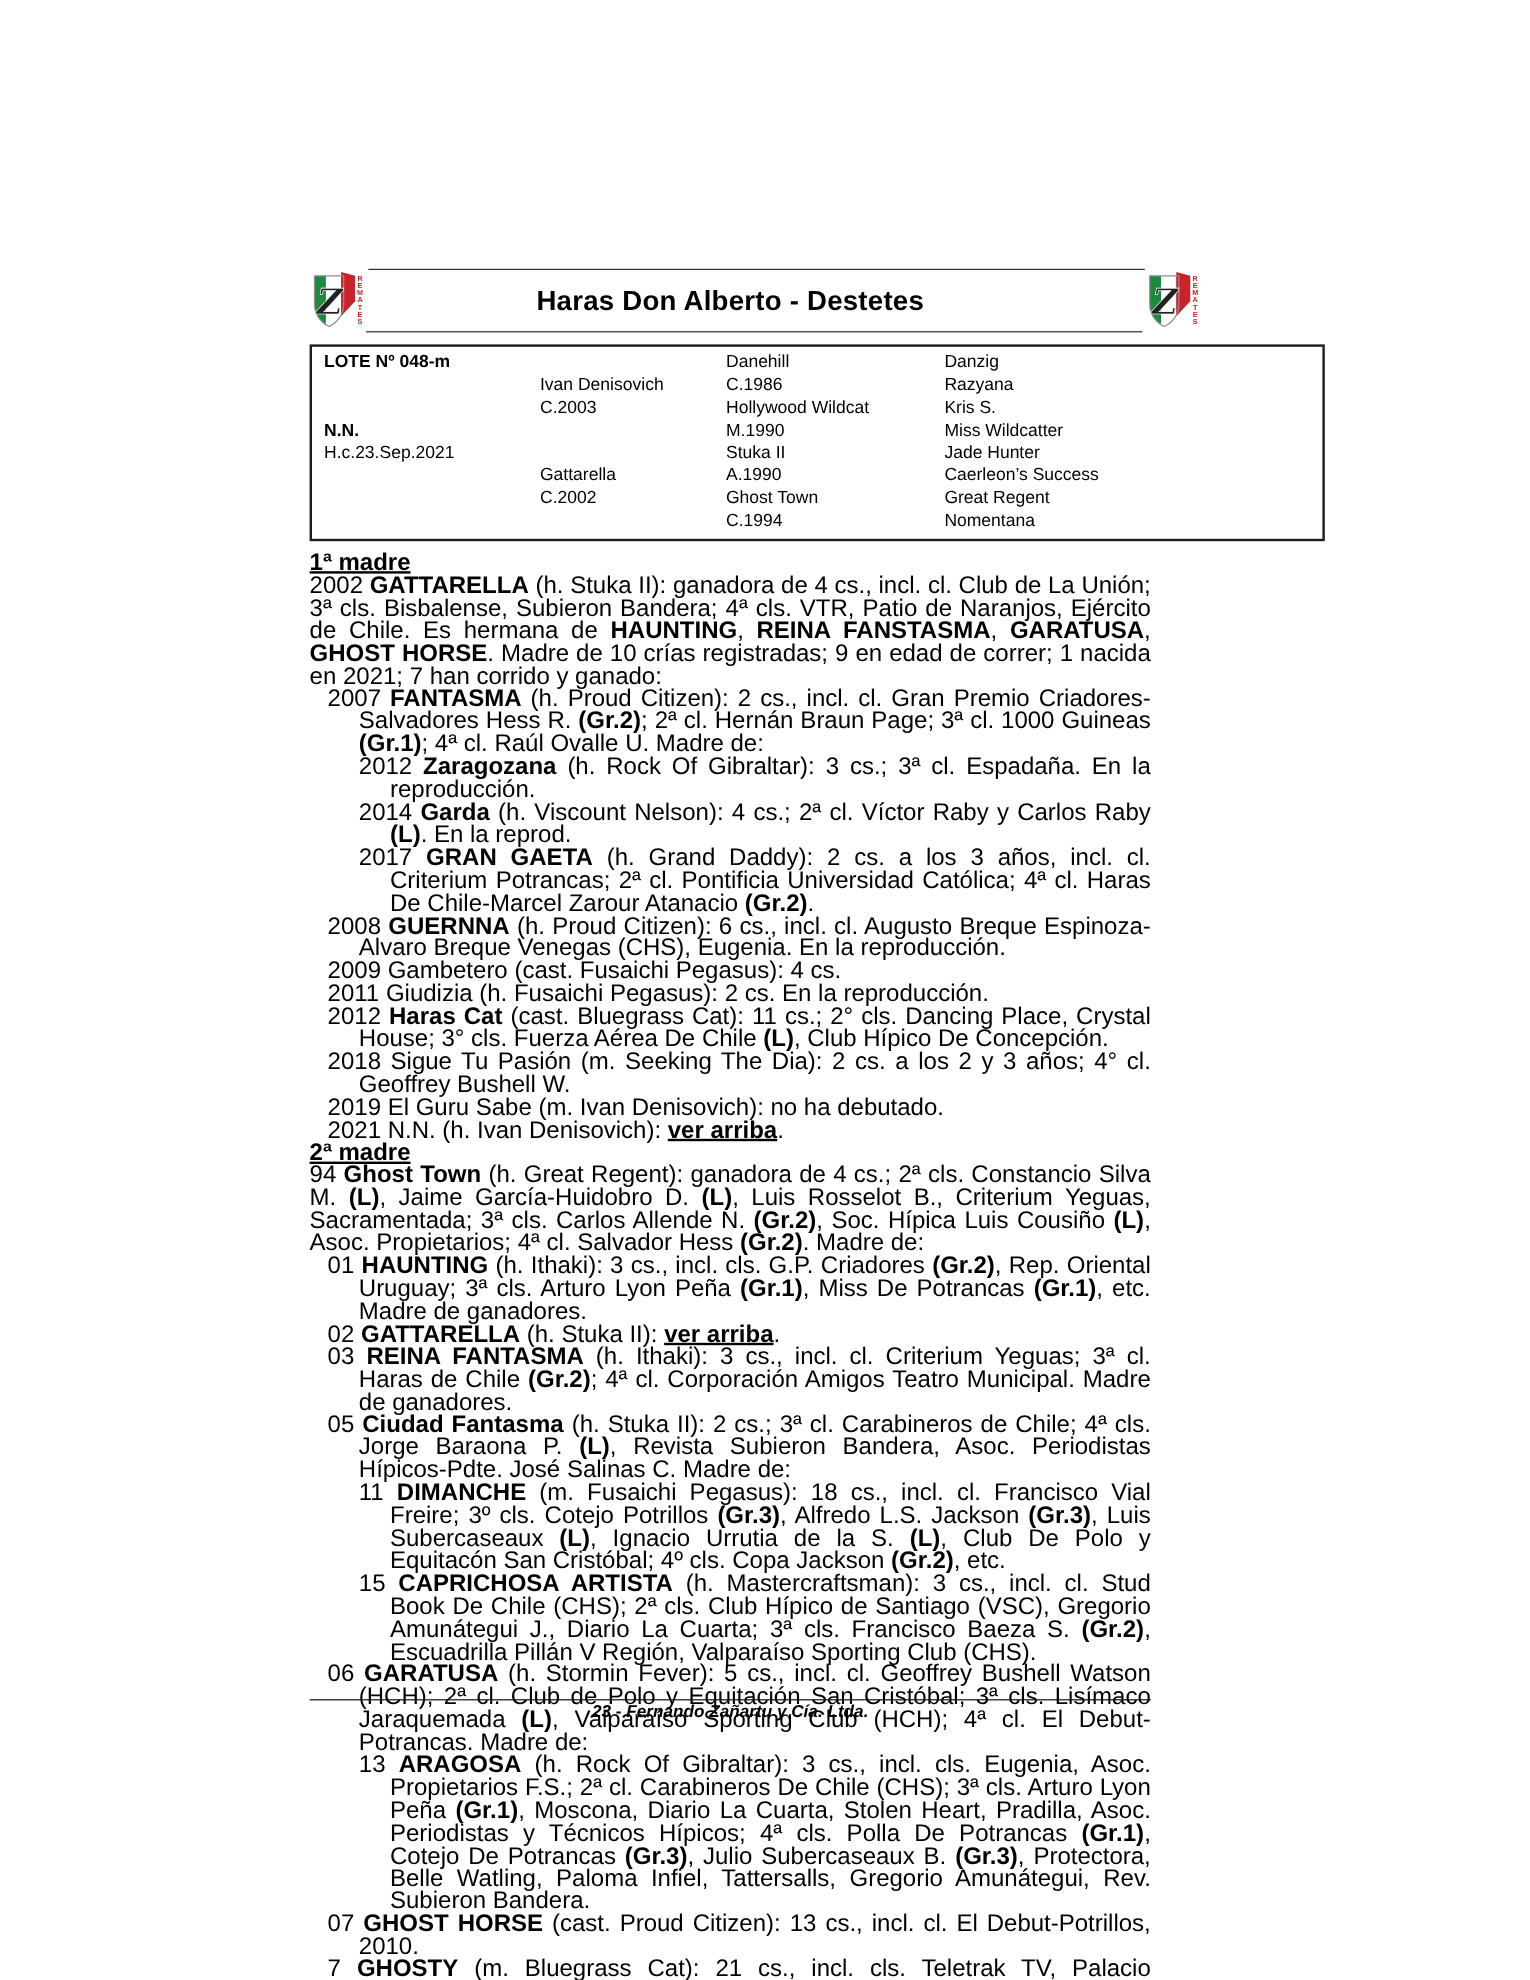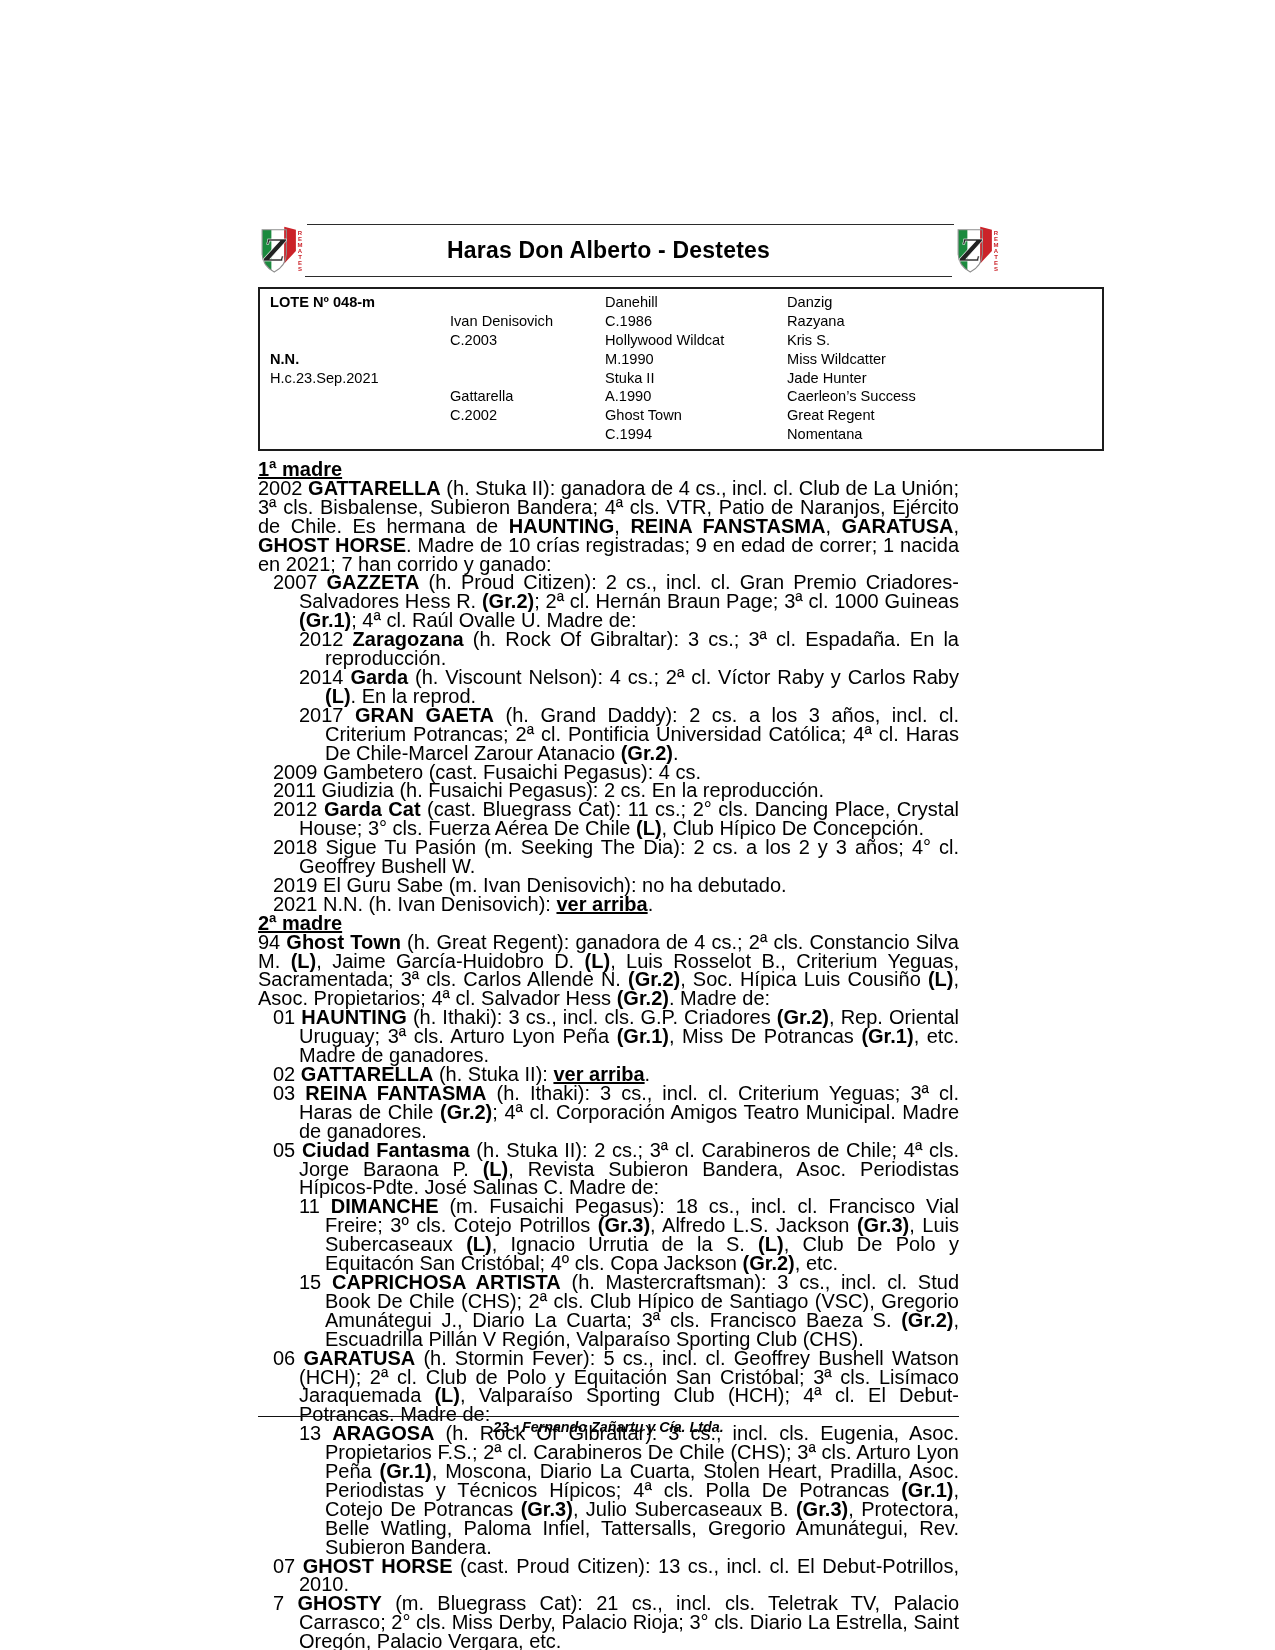--- a/index.html
+++ b/index.html
@@ -119,27 +119,28 @@
       <div class="c c4 r4">Miss Wildcatter</div>
       <div class="c c4 r5">Jade Hunter</div>
       <div class="c c4 r6">Caerleon’s Success</div>
       <div class="c c4 r7">Great Regent</div>
       <div class="c c4 r8">Nomentana</div>
     </div>
 
     <div class="textflow" id="textflow">
         <div class="blk heading">1ª madre</div>
         <div class="blk"><span>2002 </span><span class="b">GATTARELLA</span><span> (h. Stuka II): ganadora de 4 cs., incl. cl. Club de La Unión; 3ª cls. Bisbalense, Subieron Bandera; 4ª cls. VTR, Patio de Naranjos, Ejército de Chile. Es hermana de </span><span class="b">HAUNTING</span><span>, </span><span class="b">REINA FANSTASMA</span><span>, </span><span class="b">GARATUSA</span><span>, </span><span class="b">GHOST HORSE</span><span>. Madre de 10 crías registradas; 9 en edad de correr; 1 nacida en 2021; 7 han corrido y ganado:</span></div>
-        <div class="blk i1"><span>2007 </span><span class="b">GAZZETA</span><span> (h. Proud Citizen): 2 cs., incl. cl. Gran Premio Criadores-Salvadores Hess R. </span><span class="b">(Gr.2)</span><span>; 2ª cl. Hernán Braun Page; 3ª cl. 1000 Guineas </span><span class="b">(Gr.1)</span><span>; 4ª cl. Raúl Ovalle U. Madre de:</span></div>
+        <div class="blk i1"><span>2007 </span><span class="b">FANTASMA</span><span> (h. Proud Citizen): 2 cs., incl. cl. Gran Premio Criadores-Salvadores Hess R. </span><span class="b">(Gr.2)</span><span>; 2ª cl. Hernán Braun Page; 3ª cl. 1000 Guineas </span><span class="b">(Gr.1)</span><span>; 4ª cl. Raúl Ovalle U. Madre de:</span></div>
         <div class="blk i2"><span>2012 </span><span class="b">Zaragozana</span><span> (h. Rock Of Gibraltar): 3 cs.; 3ª cl. Espadaña. En la reproducción.</span></div>
         <div class="blk i2"><span>2014 </span><span class="b">Garda</span><span> (h. Viscount Nelson): 4 cs.; 2ª cl. Víctor Raby y Carlos Raby </span><span class="b">(L)</span><span>. En la reprod.</span></div>
         <div class="blk i2"><span>2017 </span><span class="b">GRAN GAETA</span><span> (h. Grand Daddy): 2 cs. a los 3 años, incl. cl. Criterium Potrancas; 2ª cl. Pontificia Universidad Católica; 4ª cl. Haras De Chile-Marcel Zarour Atanacio </span><span class="b">(Gr.2)</span><span>.</span></div>
+        <div class="blk i1"><span>2008 </span><span class="b">GUERNNA</span><span> (h. Proud Citizen): 6 cs., incl. cl. Augusto Breque Espinoza-Alvaro Breque Venegas (CHS), Eugenia. En la reproducción.</span></div>
         <div class="blk i1"><span>2009 Gambetero (cast. Fusaichi Pegasus): 4 cs.</span></div>
         <div class="blk i1"><span>2011 Giudizia (h. Fusaichi Pegasus): 2 cs. En la reproducción.</span></div>
-        <div class="blk i1"><span>2012 </span><span class="b">Garda Cat</span><span> (cast. Bluegrass Cat): 11 cs.; 2° cls. Dancing Place, Crystal House; 3° cls. Fuerza Aérea De Chile </span><span class="b">(L)</span><span>, Club Hípico De Concepción.</span></div>
+        <div class="blk i1"><span>2012 </span><span class="b">Haras Cat</span><span> (cast. Bluegrass Cat): 11 cs.; 2° cls. Dancing Place, Crystal House; 3° cls. Fuerza Aérea De Chile </span><span class="b">(L)</span><span>, Club Hípico De Concepción.</span></div>
         <div class="blk i1"><span>2018 Sigue Tu Pasión (m. Seeking The Dia): 2 cs. a los 2 y 3 años; 4° cl. Geoffrey Bushell W.</span></div>
         <div class="blk i1"><span>2019 El Guru Sabe (m. Ivan Denisovich): no ha debutado.</span></div>
         <div class="blk i1"><span>2021 N.N. (h. Ivan Denisovich): </span><span class="b u">ver arriba</span><span>.</span></div>
         <div class="blk heading">2ª madre</div>
         <div class="blk"><span>94 </span><span class="b">Ghost Town</span><span> (h. Great Regent): ganadora de 4 cs.; 2ª cls. Constancio Silva M. </span><span class="b">(L)</span><span>, Jaime García-Huidobro D. </span><span class="b">(L)</span><span>, Luis Rosselot B., Criterium Yeguas, Sacramentada; 3ª cls. Carlos Allende N. </span><span class="b">(Gr.2)</span><span>, Soc. Hípica Luis Cousiño </span><span class="b">(L)</span><span>, Asoc. Propietarios; 4ª cl. Salvador Hess </span><span class="b">(Gr.2)</span><span>. Madre de:</span></div>
         <div class="blk i1"><span>01 </span><span class="b">HAUNTING</span><span> (h. Ithaki): 3 cs., incl. cls. G.P. Criadores </span><span class="b">(Gr.2)</span><span>, Rep. Oriental Uruguay; 3ª cls. Arturo Lyon Peña </span><span class="b">(Gr.1)</span><span>, Miss De Potrancas </span><span class="b">(Gr.1)</span><span>, etc. Madre de ganadores.</span></div>
         <div class="blk i1"><span>02 </span><span class="b">GATTARELLA</span><span> (h. Stuka II): </span><span class="b u">ver arriba</span><span>.</span></div>
         <div class="blk i1"><span>03 </span><span class="b">REINA FANTASMA</span><span> (h. Ithaki): 3 cs., incl. cl. Criterium Yeguas; 3ª cl. Haras de Chile </span><span class="b">(Gr.2)</span><span>; 4ª cl. Corporación Amigos Teatro Municipal. Madre de ganadores.</span></div>
         <div class="blk i1"><span>05 </span><span class="b">Ciudad Fantasma</span><span> (h. Stuka II): 2 cs.; 3ª cl. Carabineros de Chile; 4ª cls. Jorge Baraona P. </span><span class="b">(L)</span><span>, Revista Subieron Bandera, Asoc. Periodistas Hípicos-Pdte. José Salinas C. Madre de:</span></div>
         <div class="blk i2"><span>11 </span><span class="b">DIMANCHE</span><span> (m. Fusaichi Pegasus): 18 cs., incl. cl. Francisco Vial Freire; 3º cls. Cotejo Potrillos </span><span class="b">(Gr.3)</span><span>, Alfredo L.S. Jackson </span><span class="b">(Gr.3)</span><span>, Luis Subercaseaux </span><span class="b">(L)</span><span>, Ignacio Urrutia de la S. </span><span class="b">(L)</span><span>, Club De Polo y Equitacón San Cristóbal; 4º cls. Copa Jackson </span><span class="b">(Gr.2)</span><span>, etc.</span></div>

